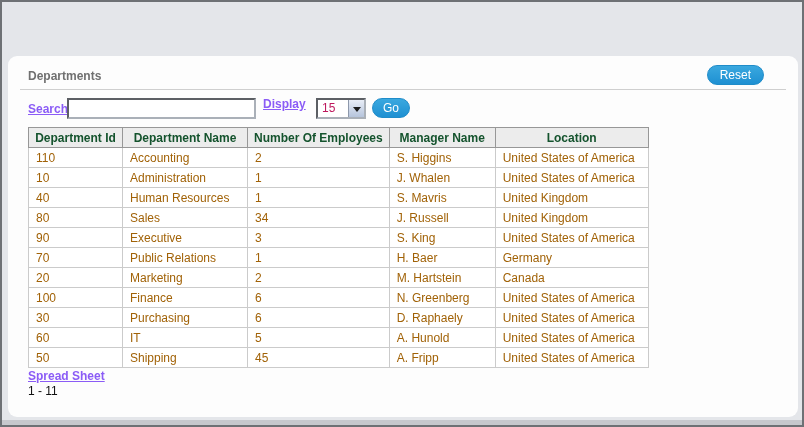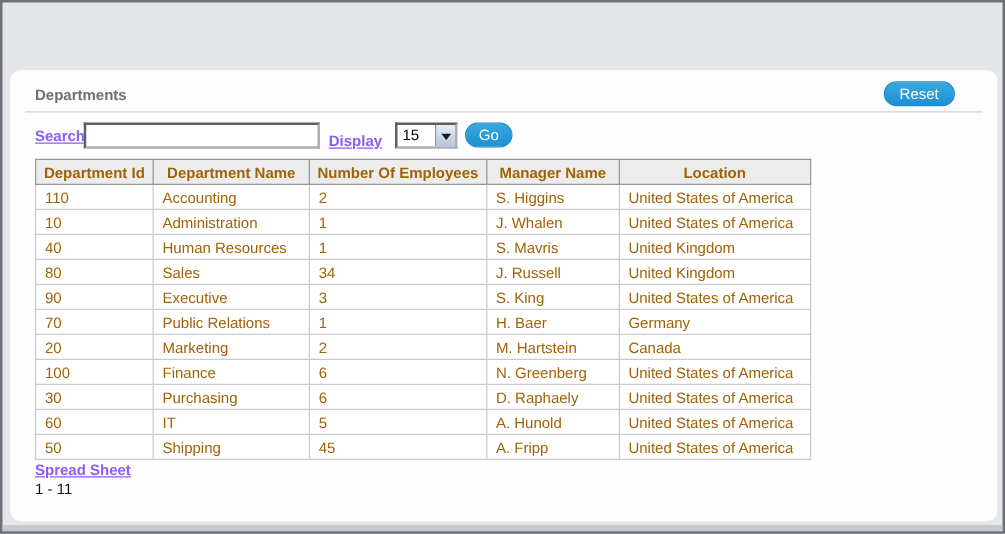--- a/index.html
+++ b/index.html
@@ -44,42 +44,42 @@
   .label-link {
     font-size:12px; font-weight:bold; color:#8b5cf6;
     text-decoration:underline; cursor:pointer;
   }
   .search-label { position:absolute; left:20px; top:46px; }
   .search-input {
     position:absolute; left:59px; top:42px; width:189px; height:21px;
     border:2px inset #aab0b8; font-size:12px; padding:1px 4px;
     font-family:"Liberation Sans", sans-serif;
   }
-  .display-label { position:absolute; left:255px; top:50px; }
+  .display-label { position:absolute; left:255px; top:41px; }
   .select-box {
     position:absolute; left:308px; top:42px; width:50px; height:21px;
     background:#fff; border:2px inset #aab0b8;
   }
-  .select-value { position:absolute; left:4px; top:1px; font-size:12px; color:#000000; }
+  .select-value { position:absolute; left:4px; top:1px; font-size:12px; color:#be185d; }
   .select-arrow-btn {
     position:absolute; right:0; top:0; bottom:0; width:16px;
     background:linear-gradient(#e9eef7,#b6c4dc); border-left:1px solid #8d98ab;
     display:flex; align-items:center; justify-content:center; cursor:pointer;
   }
   .arrow-down {
     width:0; height:0; border:4px solid transparent;
     border-top:5px solid #1c1c1c; margin-top:5px;
   }
   
   .report-table {
     position:absolute; left:20px; top:71px; border-collapse:collapse;
   }
   .report-table th {
     background:#ececec; border:1px solid #979797;
-    font-size:12px; font-weight:bold; color:#a16207;
+    font-size:12px; font-weight:bold; color:#14532d;
     height:20px; padding:0 6px; text-align:center; white-space:nowrap;
   }
   .report-table td {
     background:#fff; border:1px solid #cbcbcb;
     font-size:12px; color:#a16207;
     height:20px; padding:0 7px; text-align:left; white-space:nowrap;
   }
   .report-table th:nth-child(1), .report-table td:nth-child(1) { width:94px; }
   .report-table th:nth-child(2), .report-table td:nth-child(2) { width:125px; }
   .report-table th:nth-child(3), .report-table td:nth-child(3) { width:137px; }

